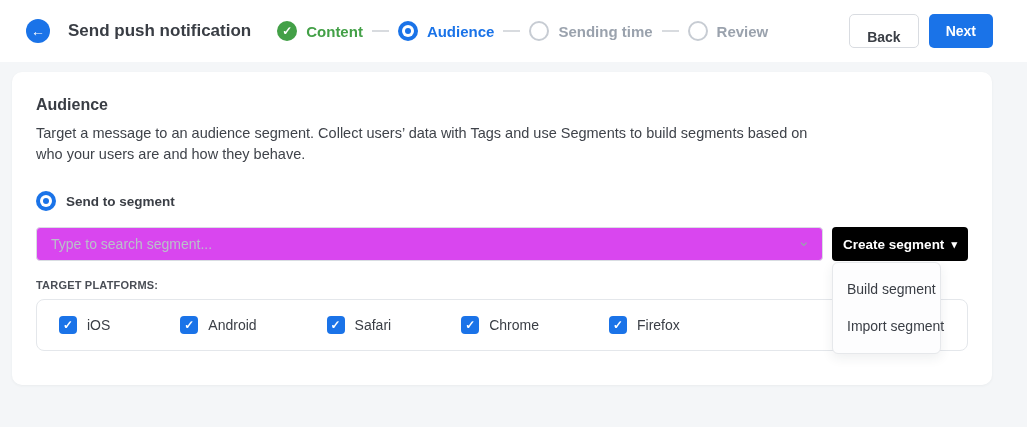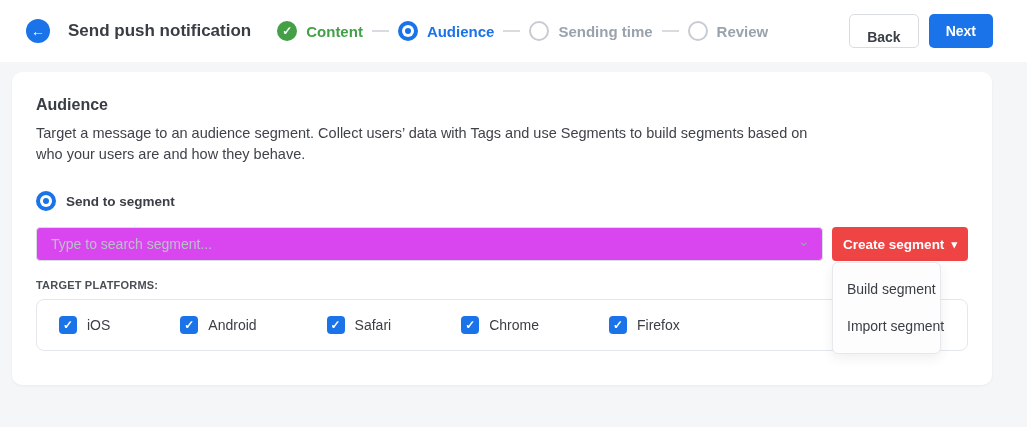--- a/index.html
+++ b/index.html
@@ -76,21 +76,21 @@
   .search-input {
     width:100%; height:34px; border:1px solid #d9dde2; border-radius:4px;
     padding:0 36px 0 14px; font-size:14px; color:#3a3e45; font-family:inherit;
     background:#d946ef; outline:none;
   }
   .search-input::placeholder { color:#b9c0c9; }
   .search-chevron {
     position:absolute; right:13px; top:5px; font-size:15px; color:#9aa3ad; cursor:pointer;
   }
   .btn-create {
-    margin-left:9px; width:136px; height:34px; background:#ef4444; border:none; border-radius:4px;
+    margin-left:9px; width:136px; height:34px; background:#000000; border:none; border-radius:4px;
     color:#fff; font-size:13.5px; font-weight:bold; font-family:inherit;
     display:flex; align-items:center; justify-content:center; gap:7px; cursor:pointer; flex:none;
   }
   .caret { font-size:11px; line-height:1; }
 
   .platforms-caption {
     margin-top:18px; font-size:11px; font-weight:bold; color:#4a4e56; letter-spacing:0.2px;
   }
   .platforms-box {
     margin-top:8px; height:52px; border:1px solid #e4e7eb; border-radius:8px;

